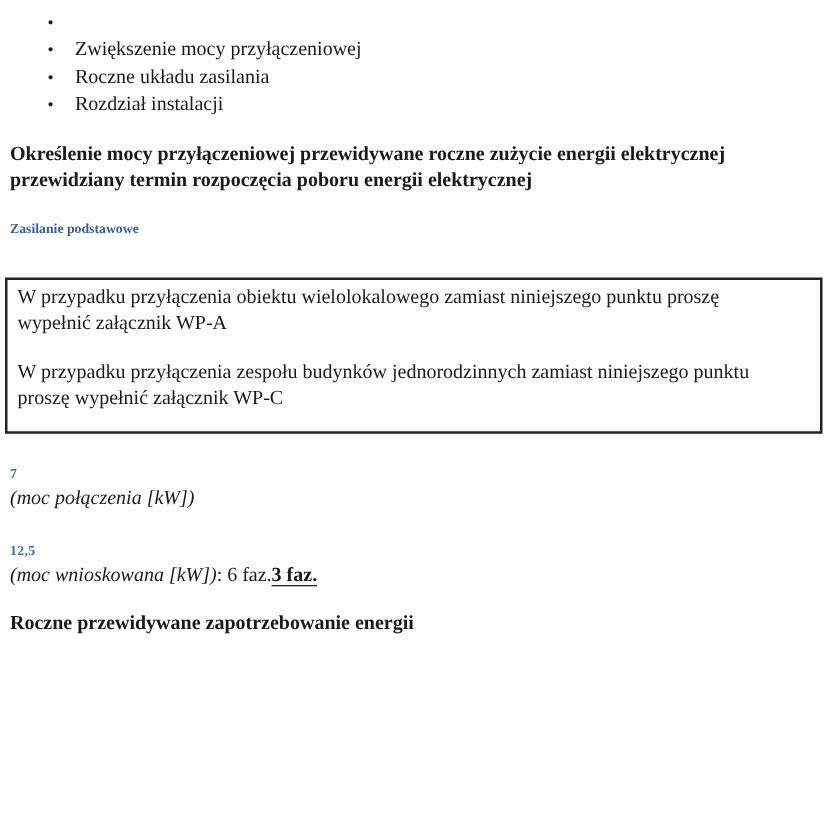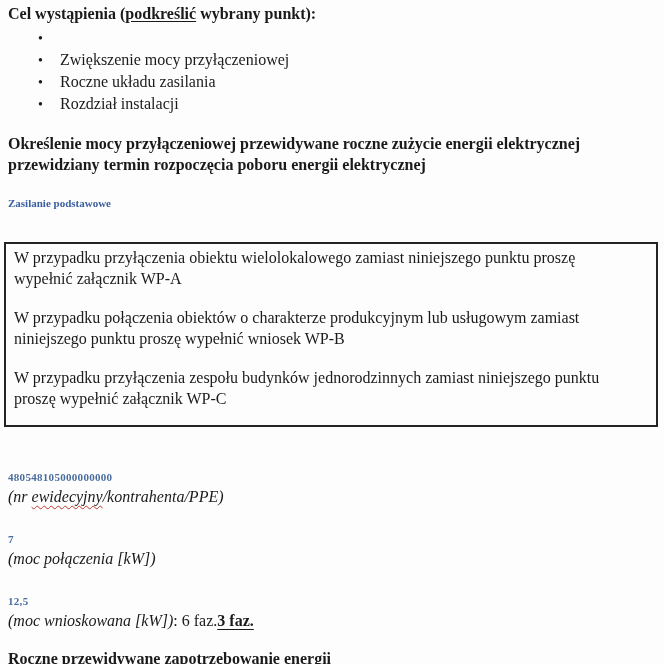--- a/index.html
+++ b/index.html
@@ -102,21 +102,20 @@
     font-size: 16px;
     font-weight: bold;
     line-height: 20px;
   }
 </style>
 </head>
 <body>
 
 <div class="page">
 
-  <div class="doc-heading"><span>Cel wystąpienia (</span><span class="u">podkreślić</span><span> wybrany punkt):</span></div>
 
   <div class="purpose-list">
     <div class="purpose-item selected">
       <span class="bullet">•</span>
     </div>
     <div class="purpose-item">
       <span class="bullet">•</span>
       <span class="opt-label">Zwiększenie mocy przyłączeniowej</span>
     </div>
     <div class="purpose-item">
@@ -128,28 +127,23 @@
       <span class="opt-label">Rozdział instalacji</span>
     </div>
   </div>
 
   <div class="section-heading">Określenie mocy przyłączeniowej przewidywane roczne zużycie energii elektrycznej przewidziany termin rozpoczęcia poboru energii elektrycznej</div>
 
   <div class="supply-label">Zasilanie podstawowe</div>
 
   <div class="notice-box">
     <p>W przypadku przyłączenia obiektu wielolokalowego zamiast niniejszego punktu proszę wypełnić załącznik WP-A</p>
-    <p>W przypadku połączenia obiektów o charakterze produkcyjnym lub usługowym zamiast niniejszego punktu proszę wypełnić wniosek WP-B</p>
     <p>W przypadku przyłączenia zespołu budynków jednorodzinnych zamiast niniejszego punktu proszę wypełnić załącznik WP-C</p>
   </div>
 
-  <div class="field-group first">
-    <span class="field-value">480548105000000000</span>
-    <div class="field-caption"><span>(nr </span><span class="misspelled">ewidecyjny</span><span>/kontrahenta/PPE)</span></div>
-  </div>
 
   <div class="field-group">
     <span class="field-value">7</span>
     <div class="field-caption">(moc połączenia [kW])</div>
   </div>
 
   <div class="field-group">
     <span class="field-value">12,5</span>
     <div class="field-caption"><span>(moc wnioskowana [kW])</span><span class="caption-rest">: 6 faz.</span><span class="phase-selected">3 faz.</span></div>
   </div>

